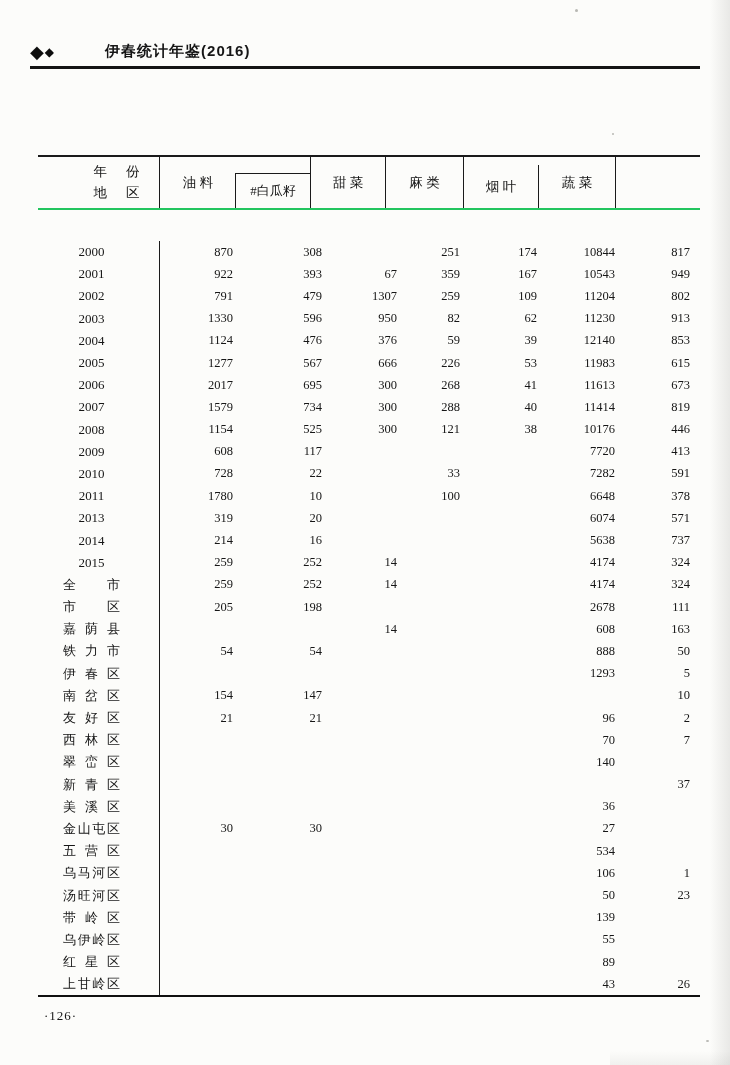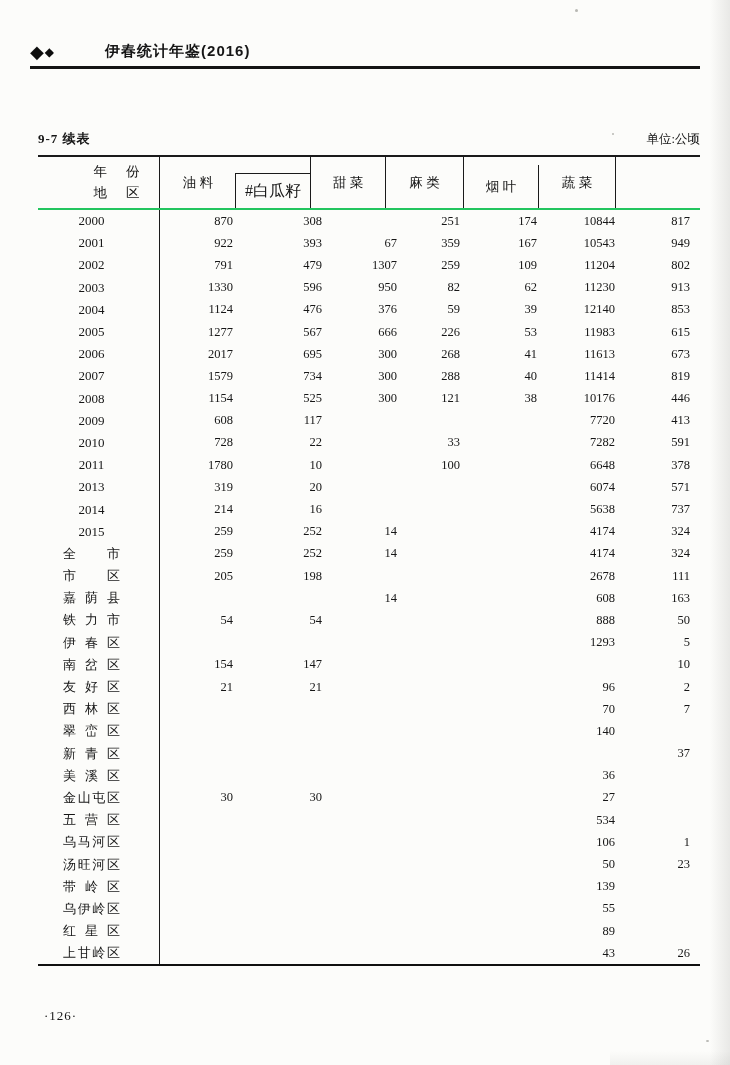--- a/index.html
+++ b/index.html
@@ -25,26 +25,26 @@
   }
   .thead{display:flex;height:53px;border-bottom:2px solid #22c55e;box-sizing:border-box;font-size:13.5px;}
   .th{box-sizing:border-box;border-right:1.5px solid #1a1a1a;display:flex;align-items:center;justify-content:center;}
   .th-label{width:122px;}
   .th-label .stub{width:46px;margin-left:36px;line-height:1.55;text-align:justify;text-align-last:justify;}
   .th-oil{width:151px;position:relative;justify-content:flex-start;}
   .oil-cap{position:absolute;left:0;top:0;bottom:0;width:76px;display:flex;align-items:center;justify-content:center;}
   .whitemelon-box{
     position:absolute;right:0;top:16px;bottom:0;width:75px;box-sizing:border-box;
     border-left:1.5px solid #1a1a1a;border-top:1.5px solid #1a1a1a;
-    display:flex;align-items:center;justify-content:center;font-size:16px;
+    display:flex;align-items:center;justify-content:center;font-size:13px;
   }
   .th-hemp{width:78px;}.th-beet{width:75px;}.th-tobacco{width:75px;margin-top:8px;}.th-veg{width:77px;}
   .th-melon{width:84px;border-right:1.5px solid #1a1a1a;}
   
-  .tbody{font-size:12.5px;}
+  .tbody{font-size:12.5px;margin-top:31px;}
   .tr{display:flex;height:22.2px;align-items:center;}
   .td-label{box-sizing:border-box;width:122px;height:100%;border-right:1.5px solid #1a1a1a;display:flex;align-items:center;font-size:13px;}
   .td-label .lbl{width:57px;margin-left:25px;text-align:center;}
   .td-label .lbl.region{text-align:justify;text-align-last:justify;}
   .td{text-align:right;white-space:nowrap;}
   .c1{width:73px;}.c2{width:89px;}.c3{width:75px;}.c4{width:63px;}
   .c5{width:77px;}.c6{width:78px;}.c7{width:75px;}.csp{width:10px;}
   
   .page-number{position:absolute;left:44px;top:1008px;font-size:13px;letter-spacing:1px;font-family:Liberation Serif, serif;}
   
@@ -63,24 +63,20 @@
 <div class="page">
 
   <div class="doc-header">
     <div class="brand-line">
       <span class="diamond-lg">◆</span>
       <span class="diamond-sm">◆</span>
       <span class="doc-title">伊春统计年鉴(2016)</span>
     </div>
   </div>
 
-  <div class="table-meta">
-    <span class="table-label">9-7  续表</span>
-    <span class="unit-label">单位:公顷</span>
-  </div>
 
   <div class="stat-table">
     <div class="thead">
       <div class="th th-label">
         <div class="stub">
           <div>年 份</div>
           <div>地 区</div>
         </div>
       </div>
       <div class="th th-oil">

